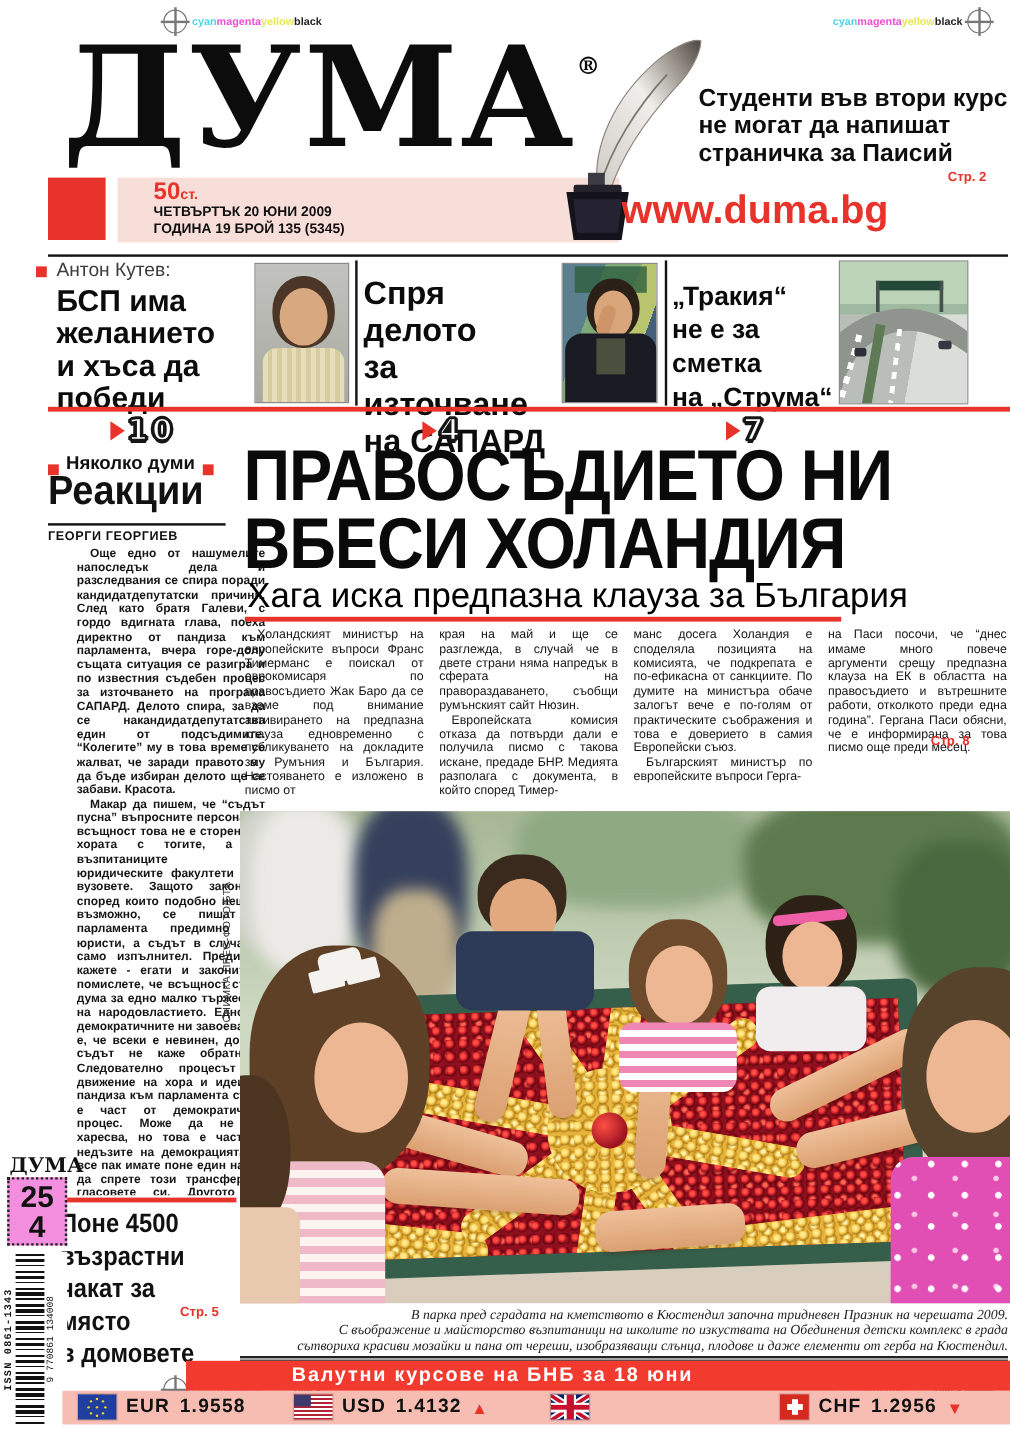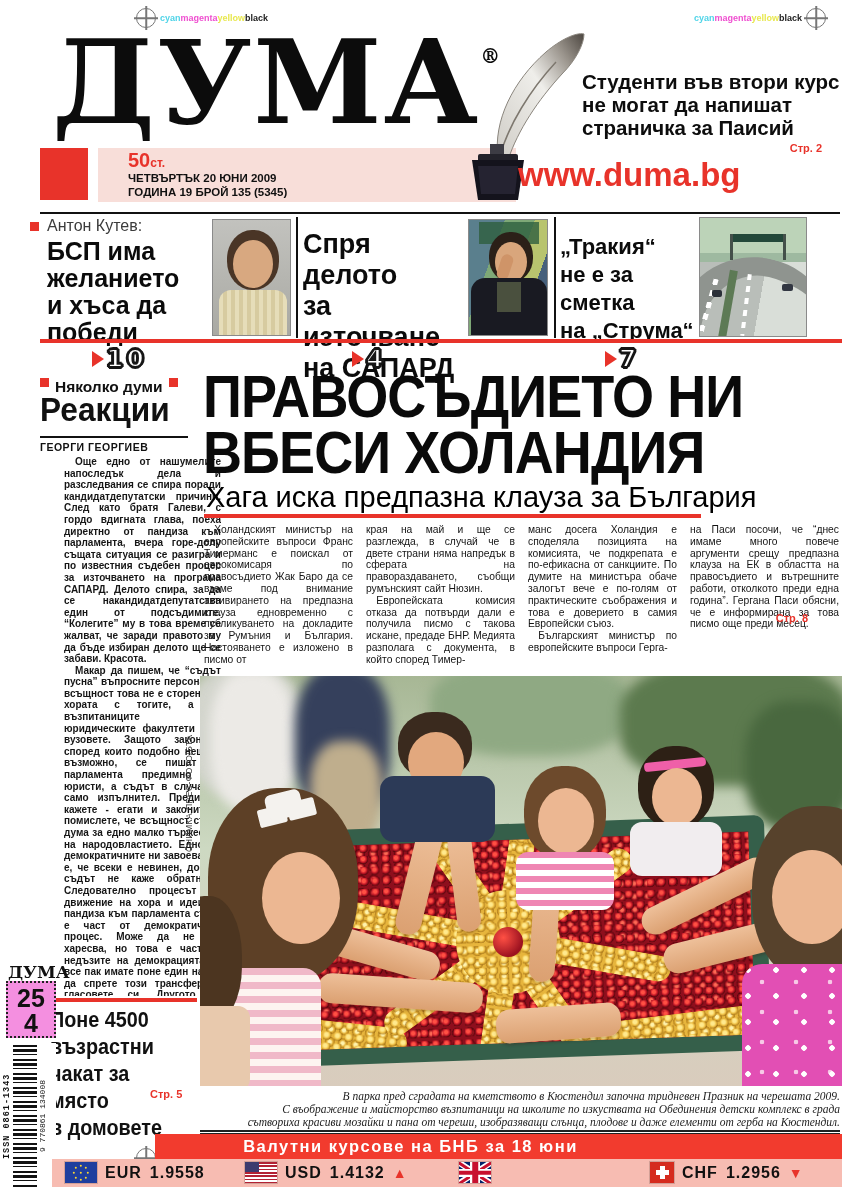--- a/index.html
+++ b/index.html
@@ -42,21 +42,21 @@
   .t2{left:303px;top:229px;width:168px;font-size:27px;line-height:31px;}
   .t3{left:560px;top:233px;width:140px;font-size:22px;line-height:28px;}
   .vline{position:absolute;top:217px;width:2px;height:121px;background:#111;}
   .tphoto{position:absolute;top:219px;overflow:hidden;border:1px solid #8a8a8a;box-sizing:border-box;}
   .marker{position:absolute;top:344px;display:flex;align-items:center;gap:2px;}
   .tri-red{width:0;height:0;border-left:12px solid #e8332a;border-top:8px solid transparent;border-bottom:8px solid transparent;}
   .marker-num{font:700 25px "DejaVu Sans",sans-serif;color:#fff;letter-spacing:3px;
     -webkit-text-stroke:2px #161616;text-shadow:-2px 0 #161616,2px 0 #161616,0 -2px #161616,0 2px #161616;}
 
   
-  .op-head{position:absolute;left:40px;top:378px;display:flex;align-items:flex-start;gap:6px;font-size:15.5px;font-weight:700;}
+  .op-head{position:absolute;left:40px;top:378px;display:flex;align-items:flex-end;gap:6px;font-size:15.5px;font-weight:700;}
   .op-head .sq{width:9px;height:9px;background:#e8332a;}
   .op-title{position:absolute;left:40px;top:390px;font-size:34px;font-weight:700;transform:scaleX(.93);transform-origin:0 0;}
   .op-rule{position:absolute;left:40px;top:436px;width:148px;height:2px;background:#111;}
   .op-author{position:absolute;left:40px;top:441px;font-size:10.5px;font-weight:700;letter-spacing:.5px;}
   .op-body{position:absolute;left:40px;top:456px;width:157px;height:540px;overflow:hidden;
     font-size:10px;line-height:11.6px;font-weight:700;text-align:justify;color:#161616;margin-left:24px;}
   .op-body p{margin:0;text-indent:11px;}
   .op-redrule{position:absolute;left:40px;top:998px;width:157px;height:4px;background:#e8332a;}
   .sec-title{position:absolute;left:50px;top:1006px;width:150px;font-size:22px;line-height:27px;font-weight:700;
     white-space:pre-line;transform:scaleX(.9);transform-origin:0 0;}

